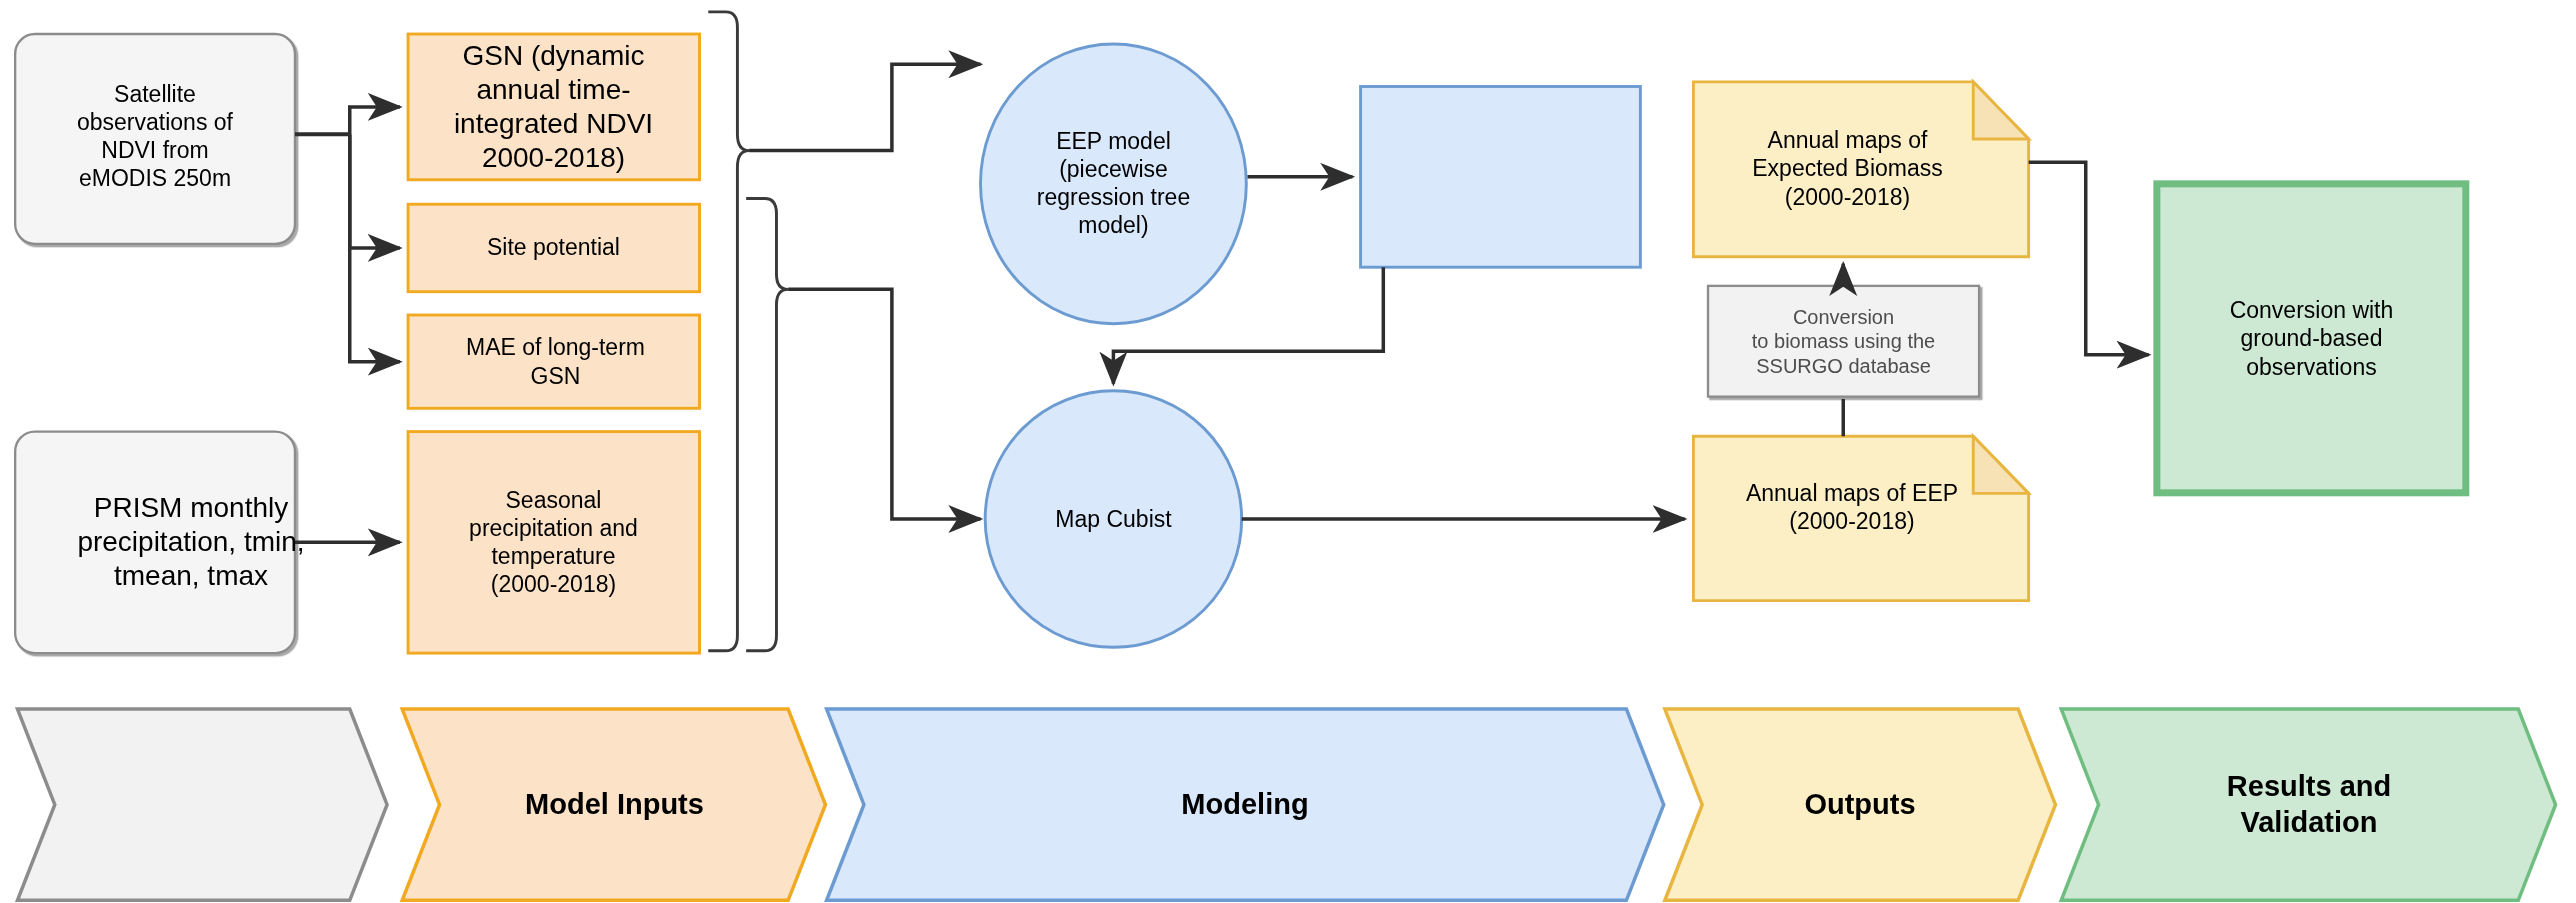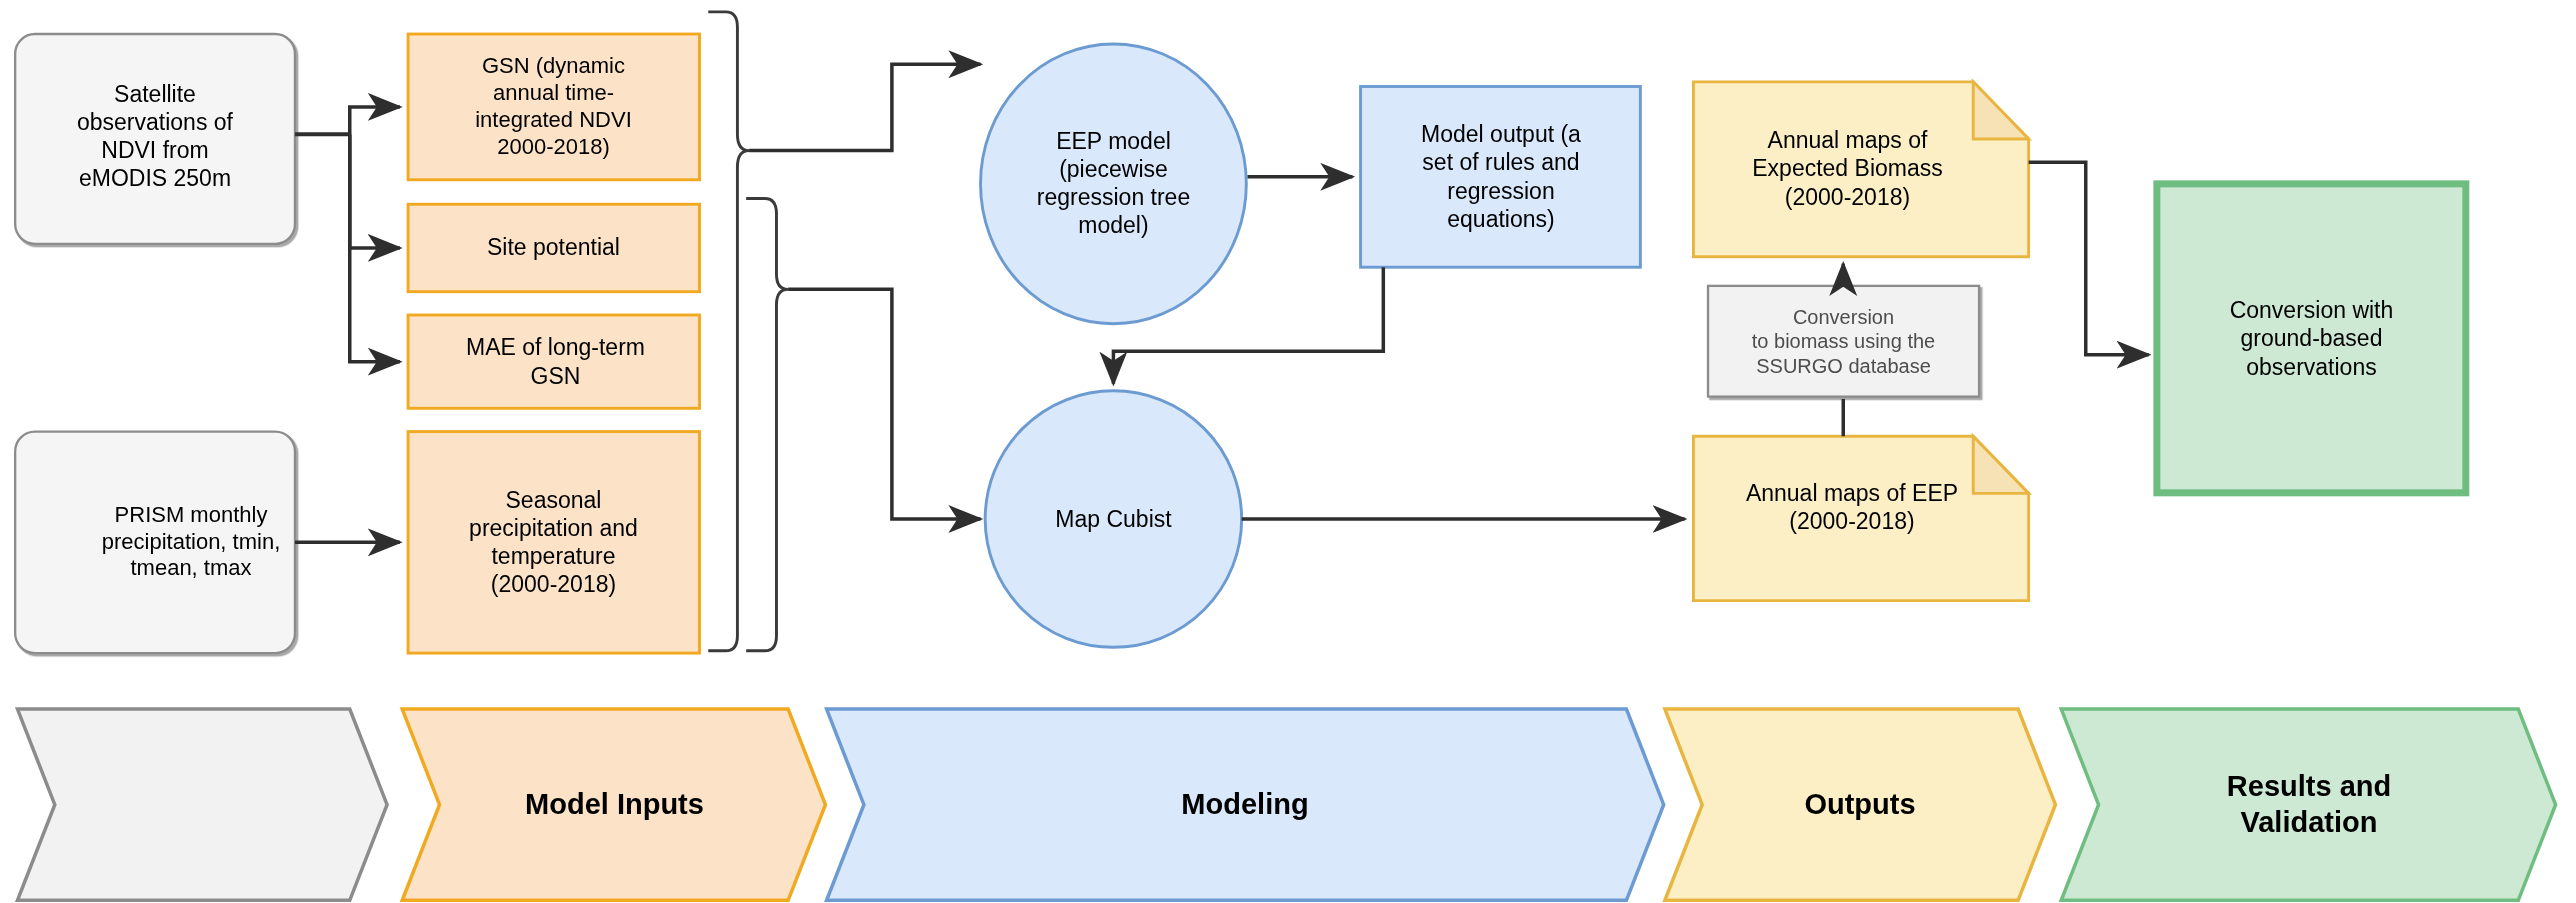--- a/index.html
+++ b/index.html
@@ -5,21 +5,21 @@
   html,body{margin:0;padding:0;background:#ffffff;}
   body{font-family:"Liberation Sans", sans-serif;}
   #stage{position:relative;width:2576px;height:904px;background:#ffffff;overflow:hidden;}
   svg.layer{position:absolute;left:0;top:0;width:2576px;height:904px;}
   .node-label{
     position:absolute;display:flex;align-items:center;justify-content:center;
     text-align:center;color:#000000;line-height:1.22;
     pointer-events:none;white-space:pre-line;
   }
   .f40{font-size:23px;}
-  .f38{font-size:22px;}
+  .f38{font-size:28px;}
   .f34{font-size:20px;}
   .banner-label{font-weight:bold;font-size:29px;}
   .gray-text{color:#4d4d4d;text-align:center;}
 </style>
 </head>
 <body>
 
 <div id="stage">
 
   <svg class="layer" viewBox="0 0 4419 1550">
@@ -111,24 +111,20 @@
   <div class="node-label f40" style="left:408px;top:431px;width:291px;height:222px;">Seasonal
 precipitation and
 temperature
 (2000-2018)</div>
 
   <div class="node-label f40" style="left:991px;top:55px;width:245px;height:256px;">EEP model
 (piecewise
 regression tree
 model)</div>
 
-  <div class="node-label f40" style="left:1361px;top:86px;width:280px;height:181px;">Model output (a
-set of rules and
-regression
-equations)</div>
 
   <div class="node-label f40" style="left:991px;top:455px;width:245px;height:128px;">Map Cubist</div>
 
   <div class="node-label f40" style="left:1693px;top:87px;width:309px;height:163px;">Annual maps of
 Expected Biomass
 (2000-2018)</div>
 
   <div class="node-label f34 gray-text" style="left:1708px;top:286px;width:271px;height:111px;">Conversion
 to biomass using the
 SSURGO database</div>

